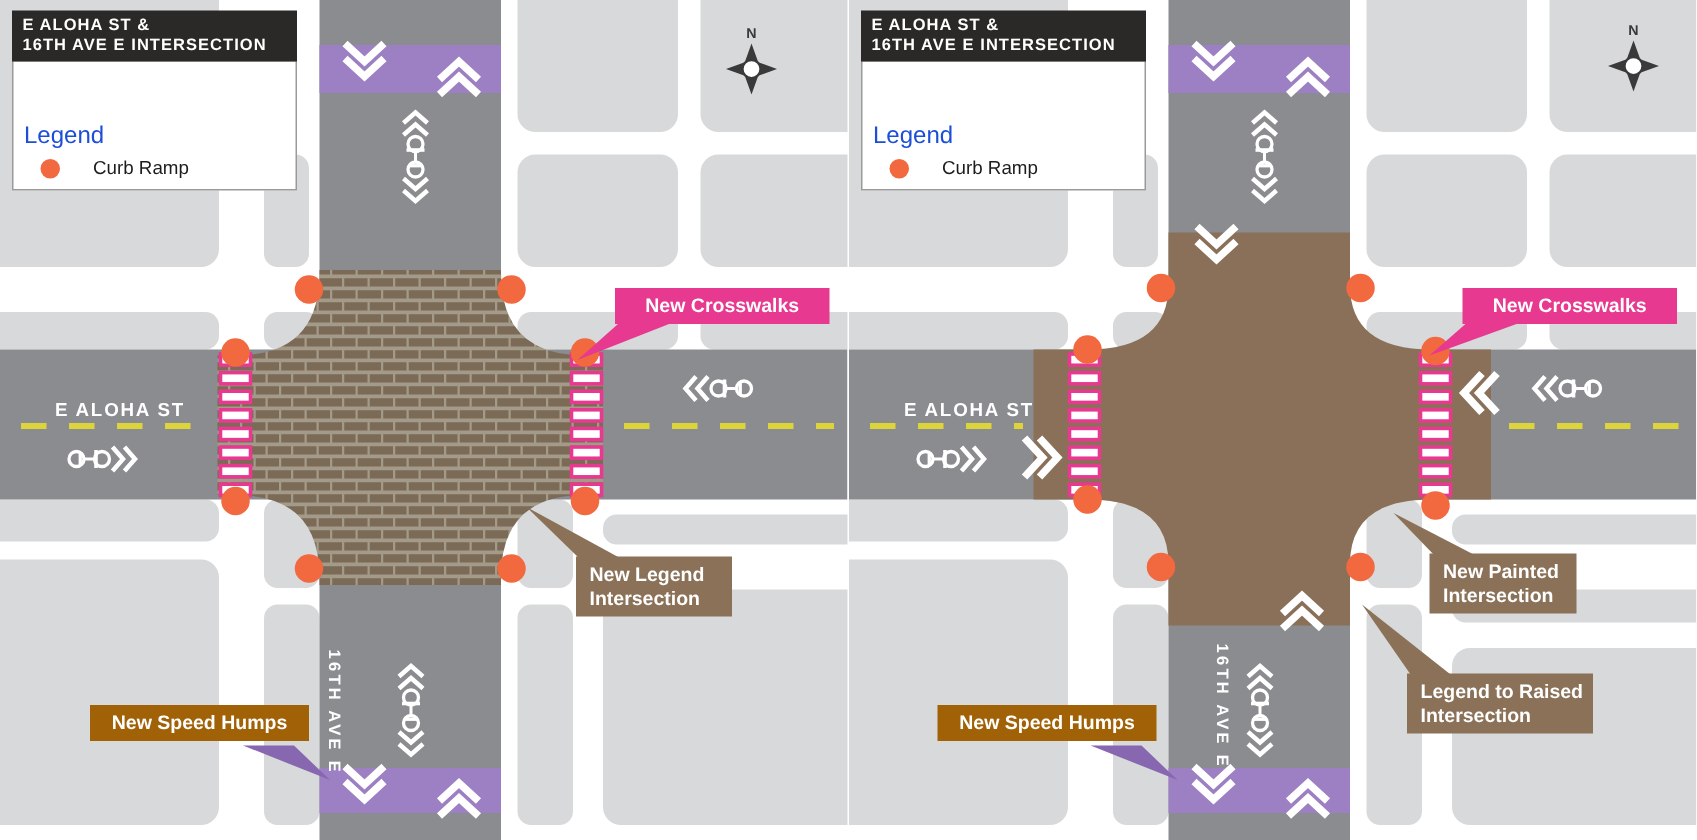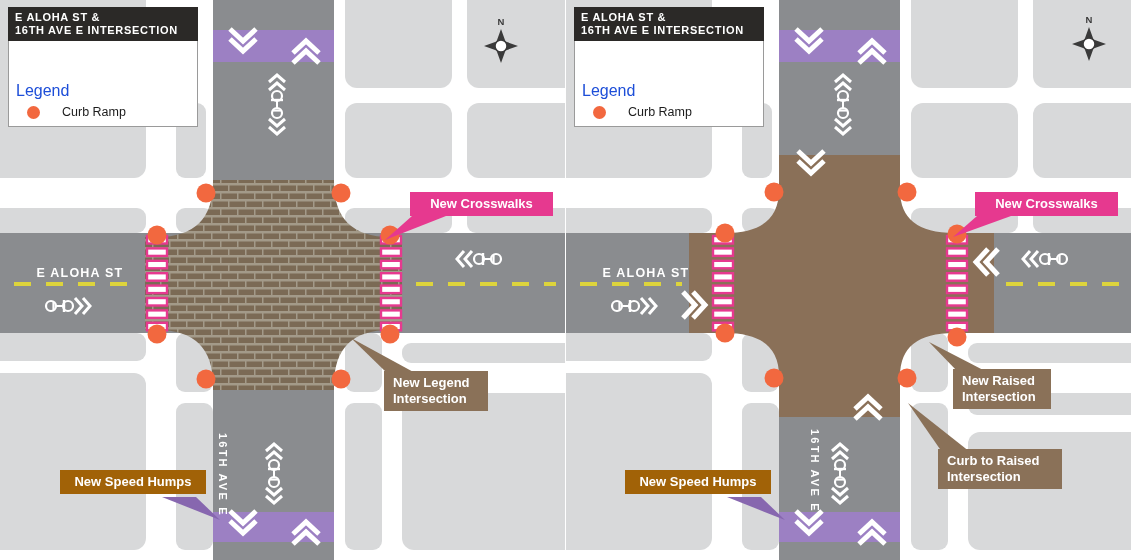--- a/index.html
+++ b/index.html
@@ -261,22 +261,22 @@
     <div class="legendbox">
       <div class="legend-title">Legend</div>
       <div class="legend-item">
         <span class="legend-dot"></span>
         <span class="legend-label">Curb Ramp</span>
       </div>
     </div>
 
     <div class="callout pink center" style="left:409px;top:192px;width:143px;">New Crosswalks</div>
     <div class="callout brown" style="left:387px;top:369px;width:80px;">
-      <div>New Raised</div>
+      <div>New Painted</div>
       <div>Intersection</div>
     </div>
     <div class="callout brown" style="left:372px;top:449px;width:106px;">
-      <div>Curb to Raised</div>
+      <div>Legend to Raised</div>
       <div>Intersection</div>
     </div>
     <div class="callout purple center" style="left:59px;top:470px;width:146px;">New Speed Humps</div>
   </div>
 </div>
 
 </body></html>

